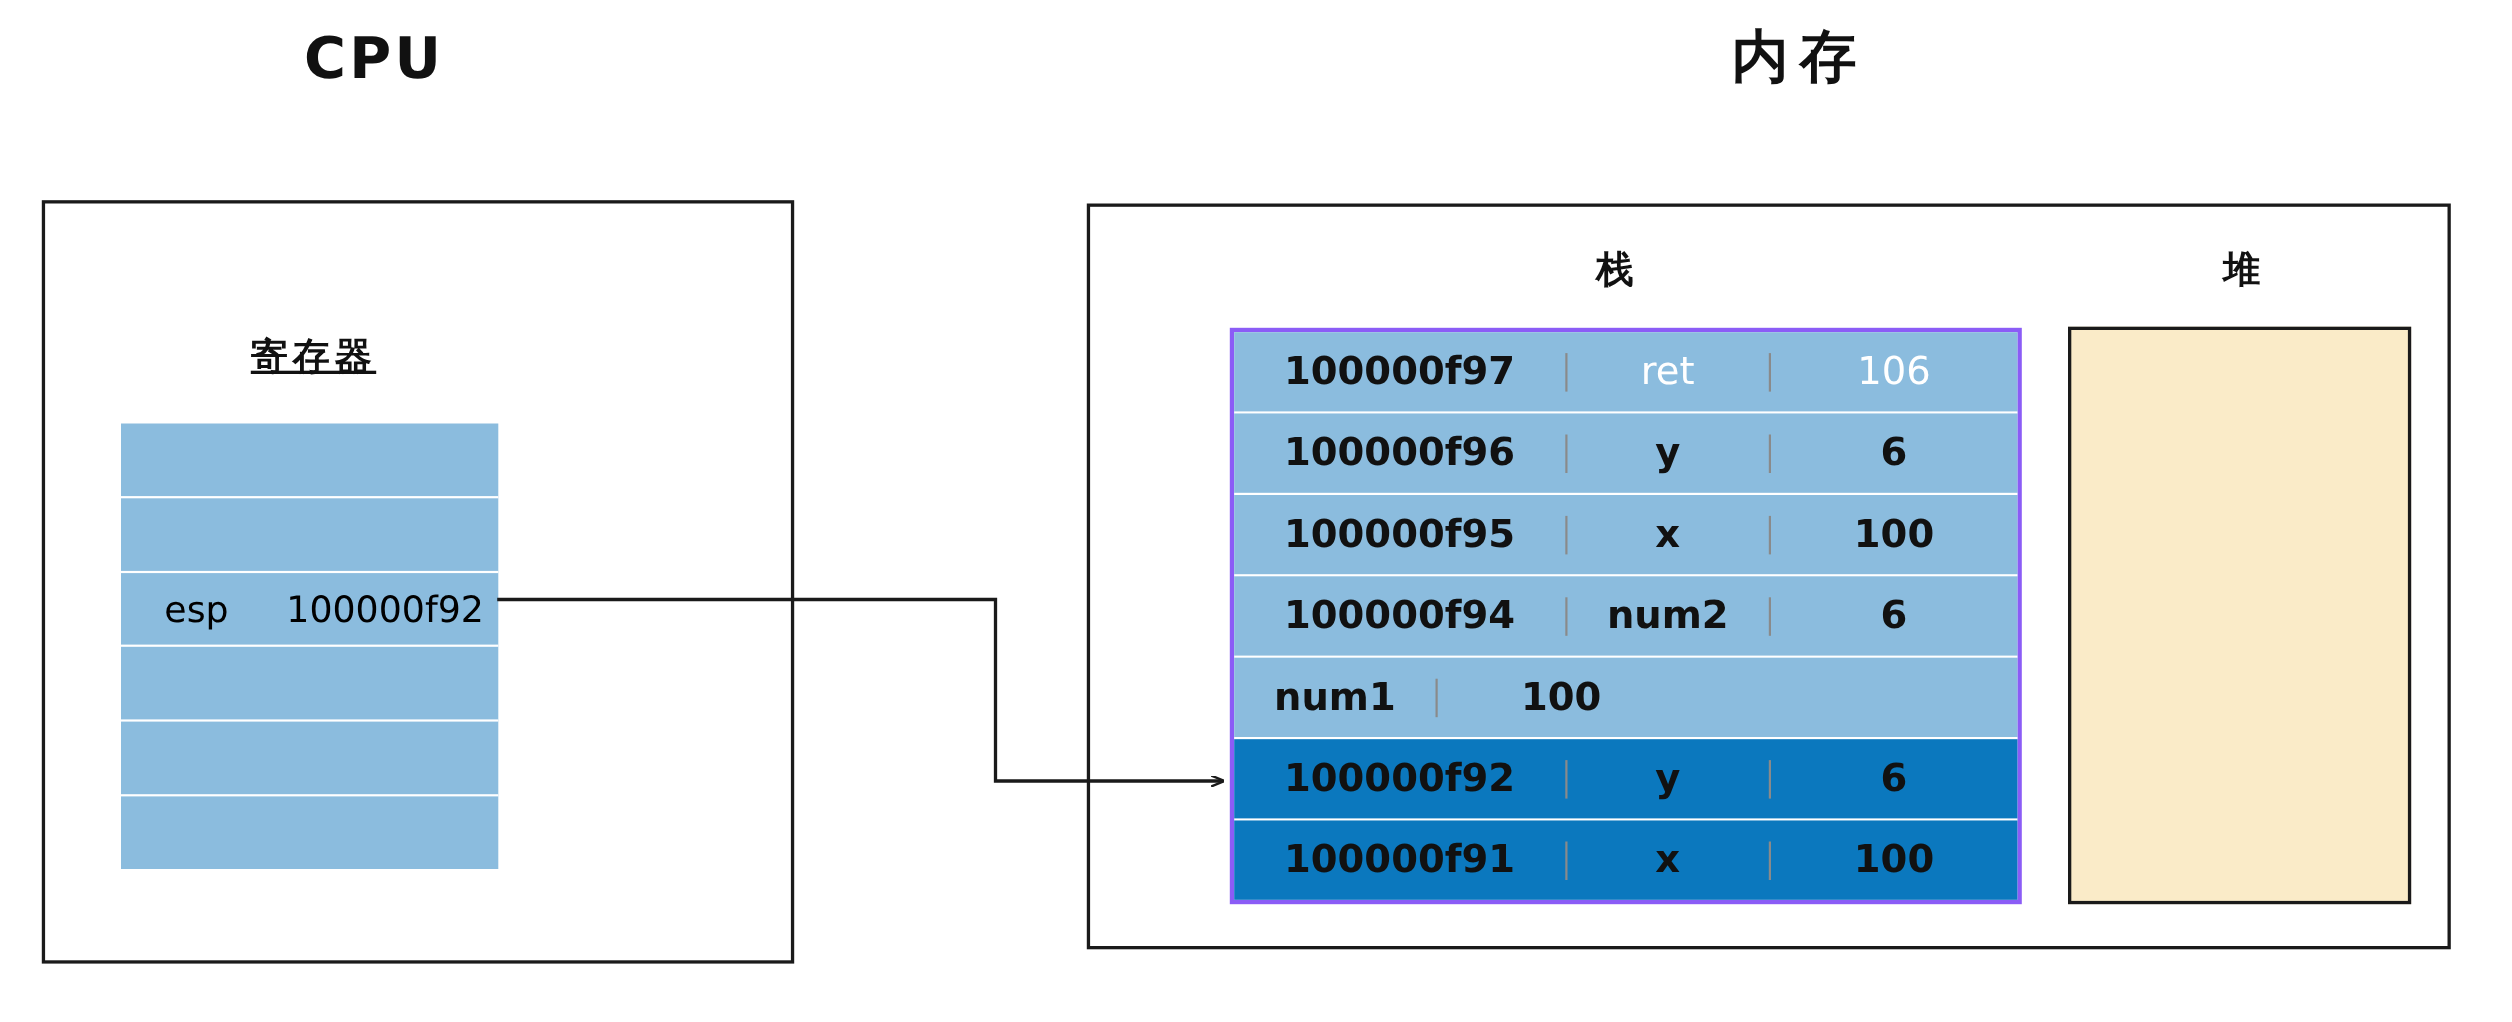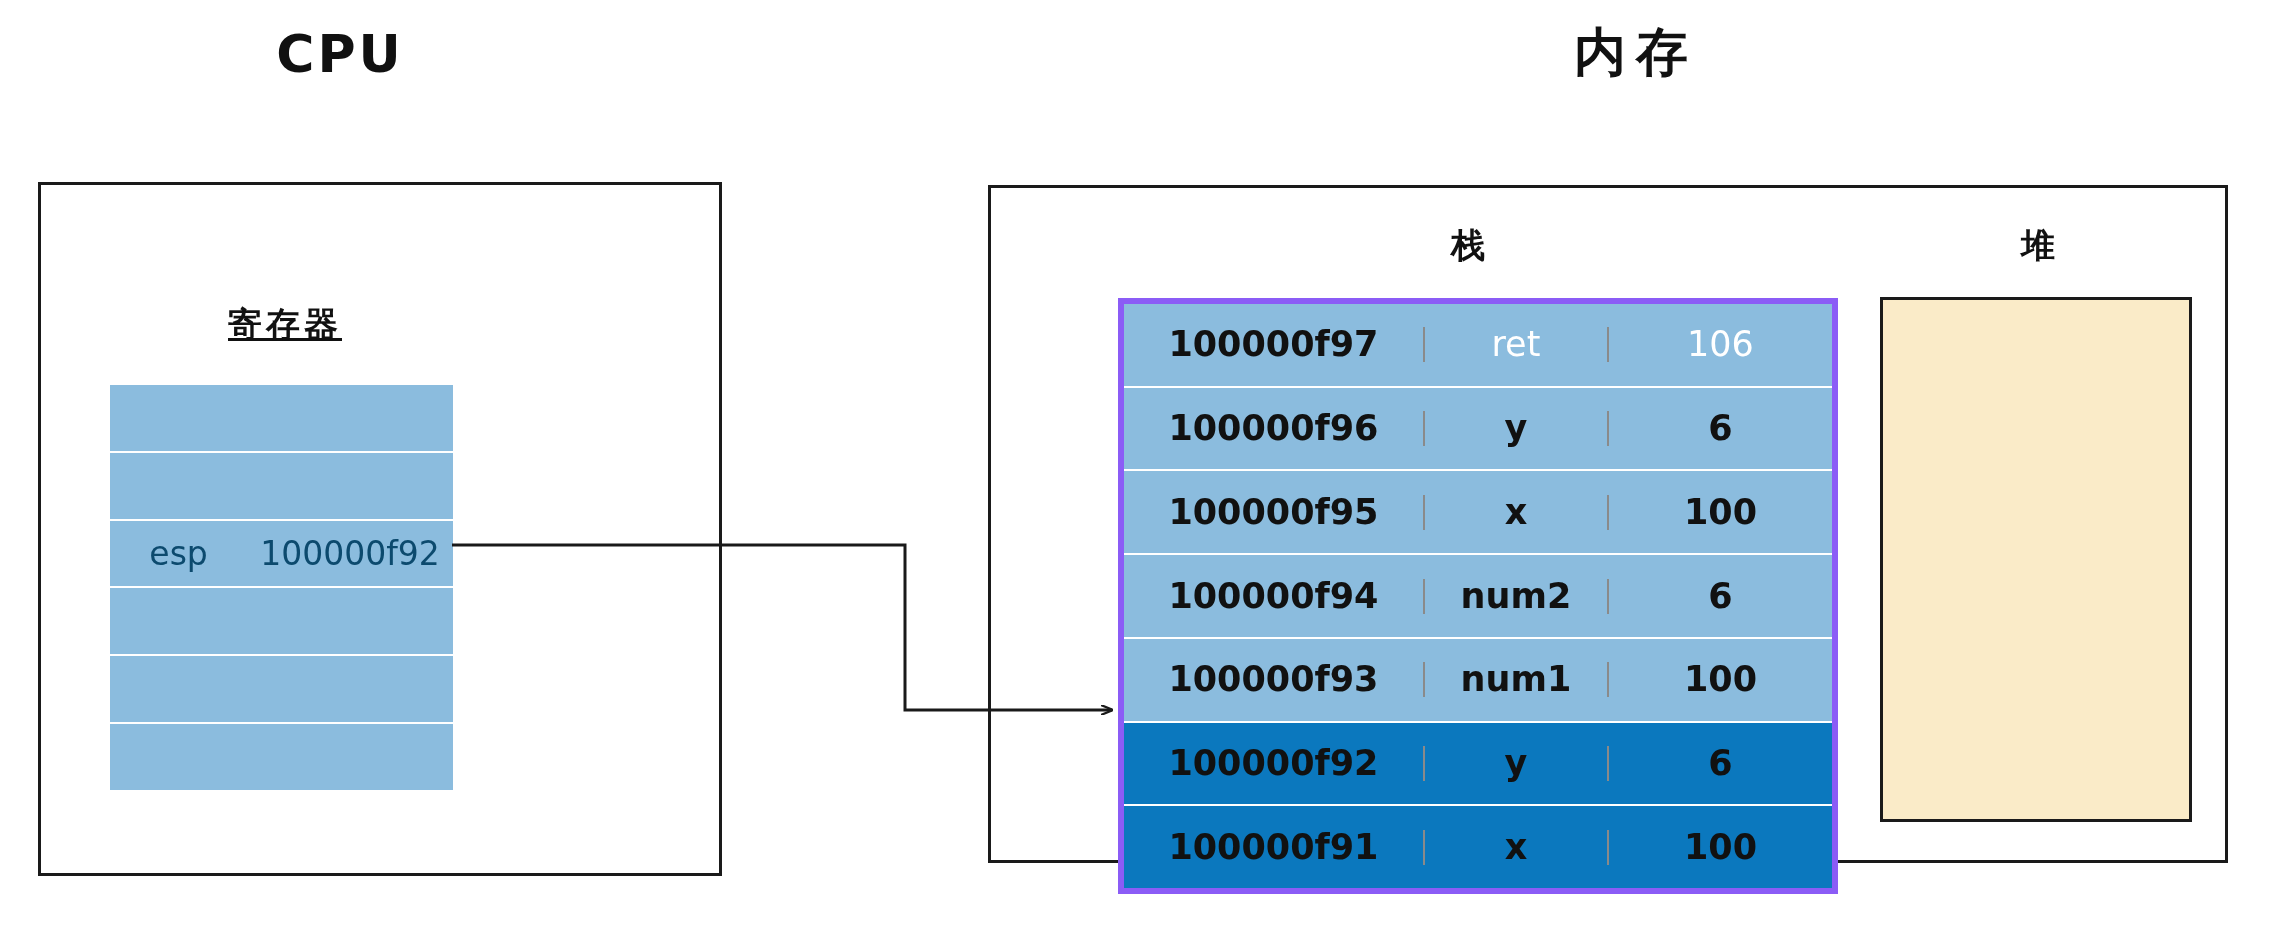--- a/index.html
+++ b/index.html
@@ -77,37 +77,37 @@
     display: flex;
     align-items: center;
     border-bottom: 2px solid #ffffff;
     box-sizing: border-box;
   }
   .reg-row:last-child { border-bottom: none; }
   .reg-cell-name,
   .reg-cell-value {
     font-family: "DejaVu Sans", "Liberation Sans", sans-serif;
     font-size: 33px;
-    color: #0c4a6e;
+    color: #000000;
     white-space: nowrap;
     line-height: 1;
   }
   .reg-cell-name  { width: 40%; text-align: center; }
   .reg-cell-value { width: 60%; text-align: center; }
 
   
   #stack-table {
     position: absolute;
     left: 1118px;
     top: 298px;
     width: 720px;
-    height: 596px;
+    height: 524px;
     display: flex;
     flex-direction: column;
-    border: 6px solid #8b5cf6;
+    border: 4px solid #8b5cf6;
     box-sizing: border-box;
   }
   .stack-row {
     flex: 1 1 0;
     display: flex;
     align-items: center;
     background: #8BBCDE;
     border-bottom: 2px solid #ffffff;
     box-sizing: border-box;
   }
@@ -215,21 +215,20 @@
       <span class="stack-cell addr">100000f95</span>
       <span class="stack-cell name">x</span>
       <span class="stack-cell value">100</span>
     </div>
     <div class="stack-row">
       <span class="stack-cell addr">100000f94</span>
       <span class="stack-cell name">num2</span>
       <span class="stack-cell value">6</span>
     </div>
     <div class="stack-row">
-      <span class="stack-cell addr">100000f93</span>
       <span class="stack-cell name">num1</span>
       <span class="stack-cell value">100</span>
     </div>
     <div class="stack-row highlight">
       <span class="stack-cell addr">100000f92</span>
       <span class="stack-cell name">y</span>
       <span class="stack-cell value">6</span>
     </div>
     <div class="stack-row highlight">
       <span class="stack-cell addr">100000f91</span>

